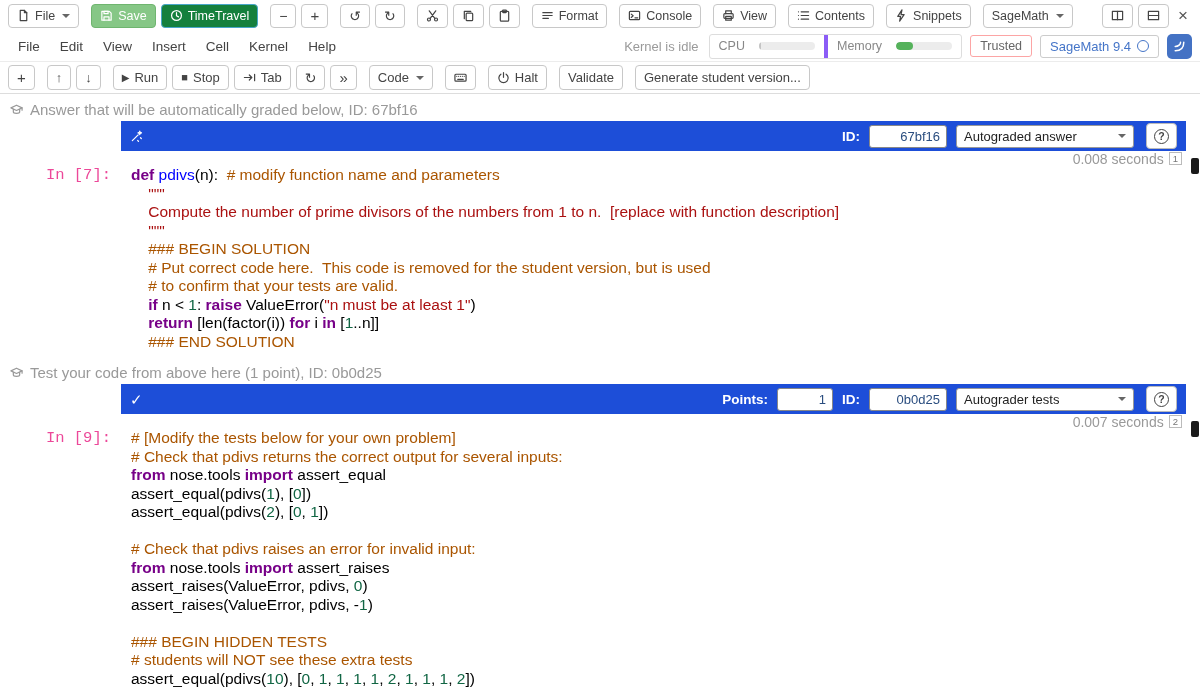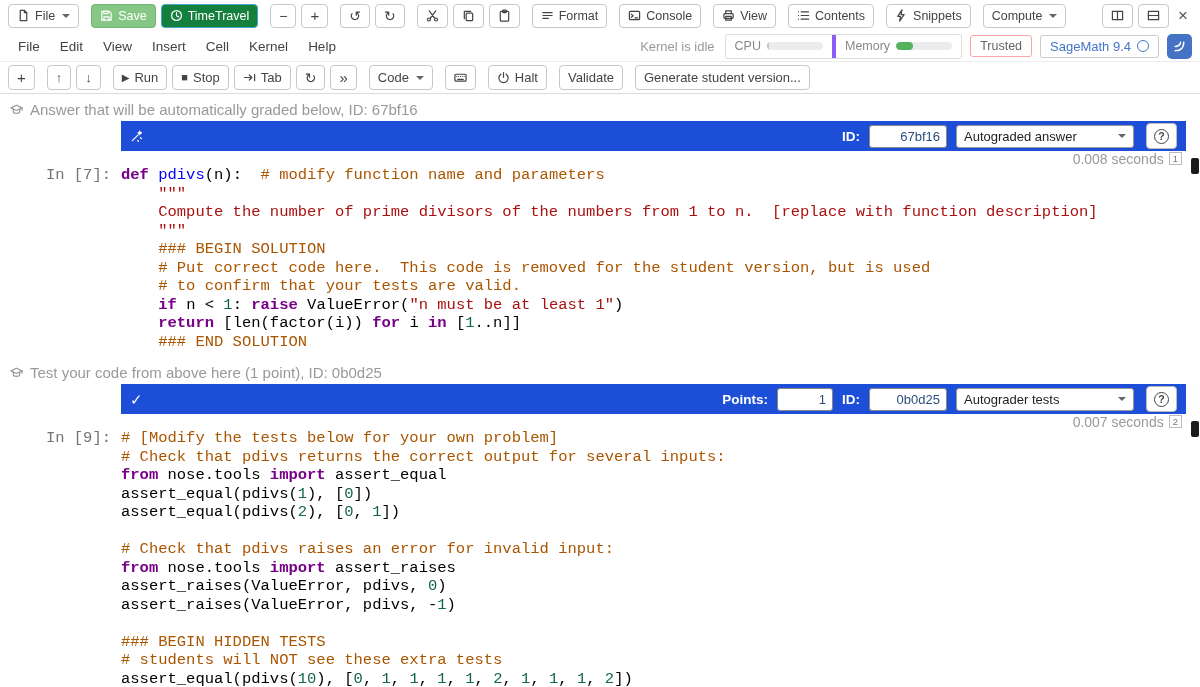--- a/index.html
+++ b/index.html
@@ -21,21 +21,21 @@
   .caret { width:0; height:0; border-left:4px solid transparent; border-right:4px solid transparent;
            border-top:4.5px solid #666; display:inline-block; margin-left:2px; }
 
   
   .menubar { display:flex; align-items:center; height:31px; padding:0 8px; border-bottom:1px solid #ececec; }
   .menus { display:flex; }
   .menu-item { padding:4px 10px; font-size:13.5px; color:#444; }
   .statusbar { margin-left:auto; display:flex; align-items:center; gap:8px; }
   .kernel-state { color:#9a9a9a; font-size:13px; margin-right:2px; }
   .meter-group { display:flex; align-items:center; border:1px solid #ddd; border-radius:3px; height:25px; }
-  .meter { display:flex; align-items:center; gap:6px; padding:0 9px; height:100%;justify-content:flex-end; }
+  .meter { display:flex; align-items:center; gap:14px; padding:0 9px; height:100%;justify-content:flex-end; }
   .meter.sep { border-left:4px solid #8b5cf6; }
   .meter-label { color:#888; font-size:12.5px; }
   .track { width:56px; height:8px; background:#ececec; border-radius:4px; position:relative; overflow:hidden; }
   .fill { position:absolute; left:0; top:0; bottom:0; border-radius:4px; }
   .fill.cpu { width:4%; background:#c4c4c4; }
   .fill.mem { width:30%; background:#55b25b; }
   .trusted { border:1px solid #fca5a5; border-radius:3px; padding:3px 9px; font-size:12.5px; color:#666; }
   .kernel-btn { display:flex; align-items:center; gap:6px; border:1px solid #ccc; border-radius:3px;
                 padding:3px 9px; font-size:13px; color:#4575c8; }
   .kring { width:12px; height:12px; border:1.6px solid #4575c8; border-radius:50%; display:inline-block; }
@@ -66,22 +66,22 @@
   .help-btn { width:31px; height:26px; background:#fff; border:1px solid #bbb; border-radius:4px;
               display:flex; align-items:center; justify-content:center; margin-left:3px; }
   .qmark { width:15px; height:15px; border:1.4px solid #444; border-radius:50%; font-size:10.5px;
            display:flex; align-items:center; justify-content:center; color:#444; font-weight:bold; }
   .timing-row { height:15px; display:flex; justify-content:flex-end; align-items:center; gap:5px;
                 padding-right:18px; }
   .timing { font-size:14px; color:#999; }
   .badge { font-size:9.5px; color:#777; border:1px solid #bbb; padding:0 3px; background:#fff; line-height:11px; }
   .cell { display:flex; }
   .prompt { width:121px; text-align:right; padding-right:10px; font-family:"Liberation Mono",monospace;
-            font-size:15.5px; color:#737373; line-height:18.5px; white-space:pre; }
-  .code { flex:1; font-family:Liberation Mono, monospace; font-size:15.5px; line-height:18.5px; white-space:pre; }
+            font-size:15.5px; color:#ec4899; line-height:18.5px; white-space:pre; }
+  .code { flex:1; font-family:Liberation Sans, sans-serif; font-size:15.5px; line-height:18.5px; white-space:pre;margin-left:10px; }
   .cl { min-height:18.5px; }
   .tok-kw { color:#770088; font-weight:bold; }
   .tok-def { color:#0000ff; }
   .tok-com { color:#aa5500; }
   .tok-str { color:#aa1111; }
   .tok-num { color:#116644; }
   .tok-plain { color:#000; }
   .edge-mark { position:absolute; right:1px; width:8px; height:16px; background:#1a1a1a; border-radius:2px; }
   .edge-mark.m1 { top:58px; }
   .edge-mark.m2 { top:321px; }
@@ -193,21 +193,21 @@
     </div>
     <div class="tb-btn gap">
       <span class="ic">
         <svg width="13" height="13" viewBox="0 0 14 14" fill="none" stroke="currentColor" stroke-width="1.3" stroke-linecap="round" stroke-linejoin="round">
           <path d="M7.5 1L3 8h3l-1 5 4.8-7H6.5z"></path>
         </svg>
       </span>
       <span class="lbl">Snippets</span>
     </div>
     <div class="tb-btn gap">
-      <span class="lbl">Compute</span>
+      <span class="lbl">SageMath</span>
       <span class="caret"></span>
     </div>
     <div class="tb-btn push">
       <span class="ic">
         <svg width="13" height="13" viewBox="0 0 14 14" fill="none" stroke="currentColor" stroke-width="1.3" stroke-linecap="round" stroke-linejoin="round">
           <rect x="1.5" y="2.5" width="11" height="9"></rect>
           <path d="M7 2.5v9"></path>
         </svg>
       </span>
     </div>

